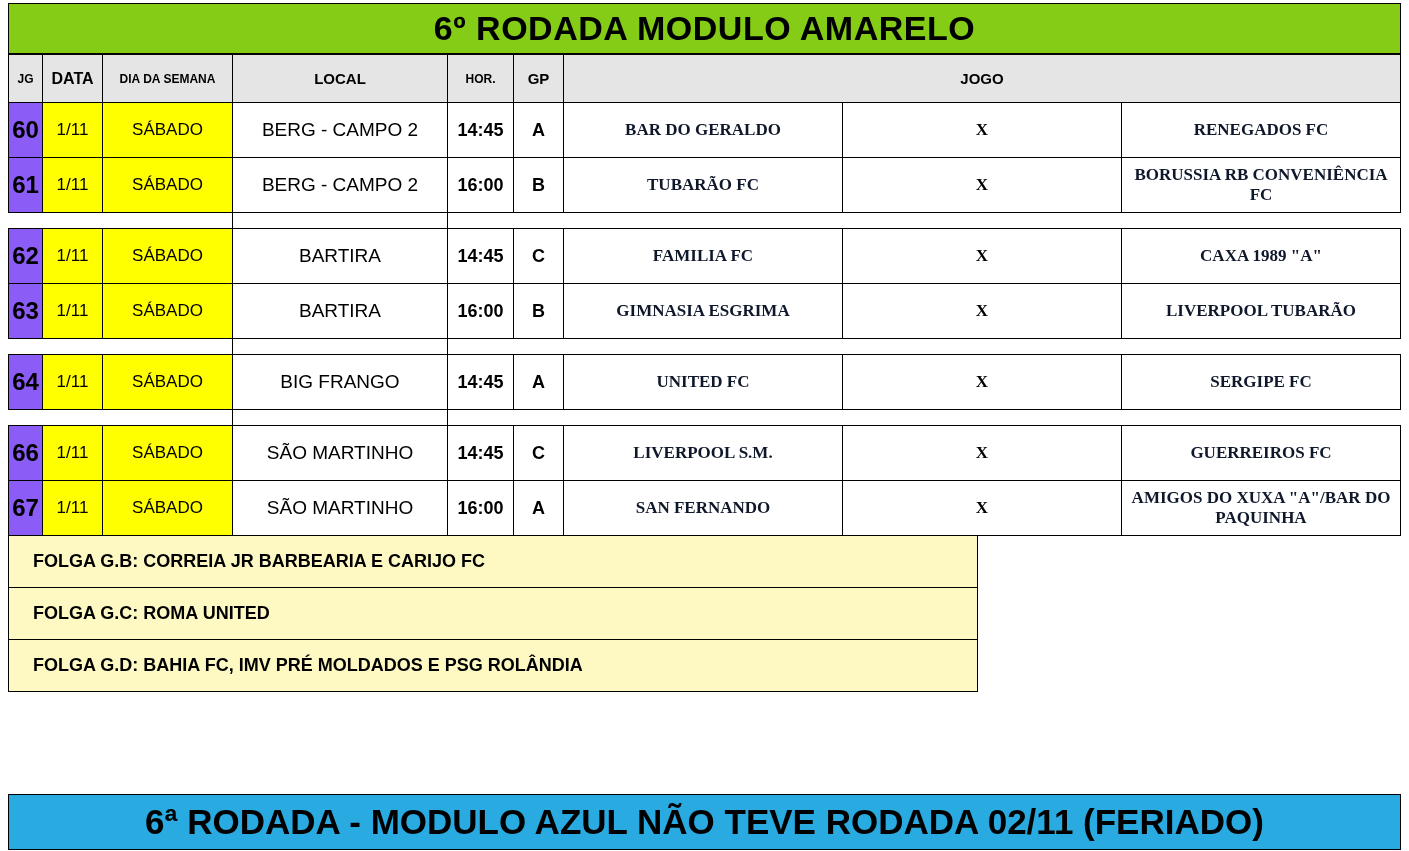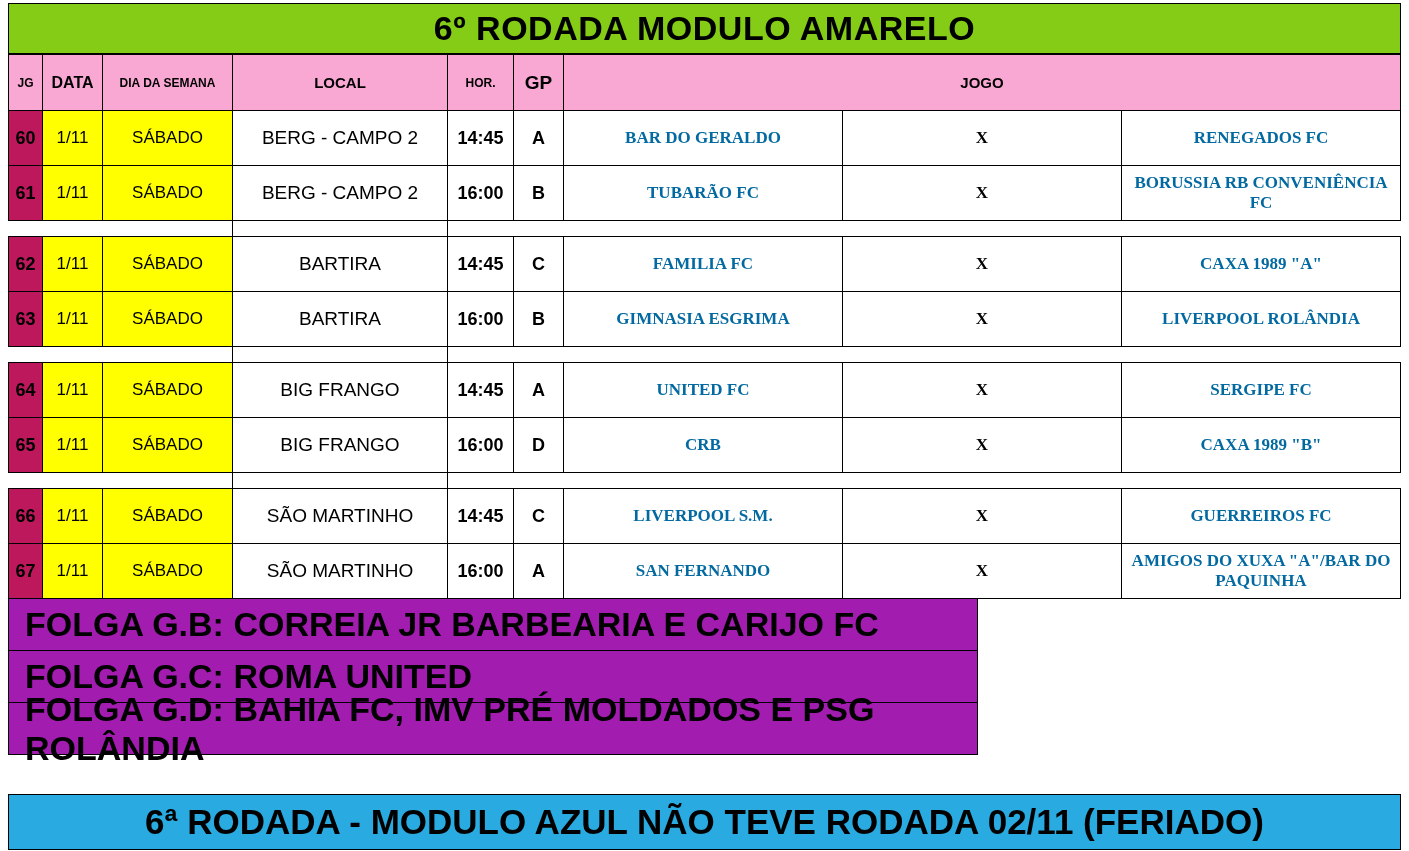--- a/index.html
+++ b/index.html
@@ -47,40 +47,40 @@
   }
   table.games td, table.games th {
     border: 1px solid #000000;
     padding: 0;
     text-align: center;
     vertical-align: middle;
     box-sizing: border-box;
   }
 
   thead th {
-    background: #f9a8d4;
-    height: 56px;
+    background: #e5e5e5;
+    height: 48px;
     font-size: 13px;
     font-weight: bold;
     color: #000000;
   }
   th.h-jg    { width: 34px; font-size: 12px; }
   th.h-data  { width: 60px; font-size: 16px; }
   th.h-dia   { width: 130px; font-size: 12px; }
   th.h-local { width: 215px; font-size: 15px; }
   th.h-hor   { width: 66px; font-size: 12px; }
-  th.h-gp    { width: 50px; font-size: 19px; }
+  th.h-gp    { width: 50px; font-size: 15px; }
   th.h-jogo  { font-size: 15px; }
 
   tbody tr.game-row { height: 55px; }
 
   td.c-jg {
-    background: #be185d;
-    color: #000000;
-    font-size: 18px;
+    background: #8b5cf6;
+    color: #000000;
+    font-size: 24px;
     font-weight: bold;
   }
   td.c-data {
     background: #ffff00;
     color: #000000;
     font-size: 17px;
   }
   td.c-dia {
     background: #ffff00;
     color: #000000;
@@ -97,21 +97,21 @@
   }
   td.c-gp {
     font-size: 18px;
     font-weight: bold;
     color: #000000;
   }
   td.c-home, td.c-away {
     font-family: "Liberation Serif", serif;
     font-size: 17px;
     font-weight: bold;
-    color: #0369a1;
+    color: #0f172a;
     padding: 0 4px;
   }
   td.c-x {
     width: 26px;
     font-family: "Liberation Serif", serif;
     font-size: 17px;
     font-weight: bold;
     color: #000000;
   }
 
@@ -133,26 +133,26 @@
     width: 970px;
     box-sizing: border-box;
   }
   .folga-row {
     border-left: 1px solid #000000;
     border-right: 1px solid #000000;
     border-bottom: 1px solid #000000;
     height: 52px;
     display: flex;
     align-items: center;
-    padding-left: 16px;
-    font-size: 34px;
-    font-weight: bold;
-    color: #000000;
-    box-sizing: border-box;
-    background: #a21caf;
+    padding-left: 24px;
+    font-size: 18px;
+    font-weight: bold;
+    color: #000000;
+    box-sizing: border-box;
+    background: #fef9c3;
   }
 
   
   .bottom-banner {
     position: absolute;
     left: 8px;
     right: 8px;
     bottom: 4px;
     height: 56px;
     background: #29abe2;
@@ -240,21 +240,21 @@
       </tr>
       <tr class="game-row">
         <td class="c-jg">63</td>
         <td class="c-data">1/11</td>
         <td class="c-dia">SÁBADO</td>
         <td class="c-local">BARTIRA</td>
         <td class="c-hor">16:00</td>
         <td class="c-gp">B</td>
         <td class="c-home">GIMNASIA ESGRIMA</td>
         <td class="c-x">X</td>
-        <td class="c-away">LIVERPOOL ROLÂNDIA</td>
+        <td class="c-away">LIVERPOOL TUBARÃO</td>
       </tr>
 
       <tr class="spacer">
         <td></td>
           <td></td>
           <td></td>
           <td class="rule"></td>
           <td></td>
           <td></td>
           <td></td>
@@ -265,31 +265,20 @@
       <tr class="game-row">
         <td class="c-jg">64</td>
         <td class="c-data">1/11</td>
         <td class="c-dia">SÁBADO</td>
         <td class="c-local">BIG FRANGO</td>
         <td class="c-hor">14:45</td>
         <td class="c-gp">A</td>
         <td class="c-home">UNITED FC</td>
         <td class="c-x">X</td>
         <td class="c-away">SERGIPE FC</td>
-      </tr>
-      <tr class="game-row">
-        <td class="c-jg">65</td>
-        <td class="c-data">1/11</td>
-        <td class="c-dia">SÁBADO</td>
-        <td class="c-local">BIG FRANGO</td>
-        <td class="c-hor">16:00</td>
-        <td class="c-gp">D</td>
-        <td class="c-home">CRB</td>
-        <td class="c-x">X</td>
-        <td class="c-away">CAXA 1989 "B"</td>
       </tr>
 
       <tr class="spacer">
         <td></td>
           <td></td>
           <td></td>
           <td class="rule"></td>
           <td></td>
           <td></td>
           <td></td>

